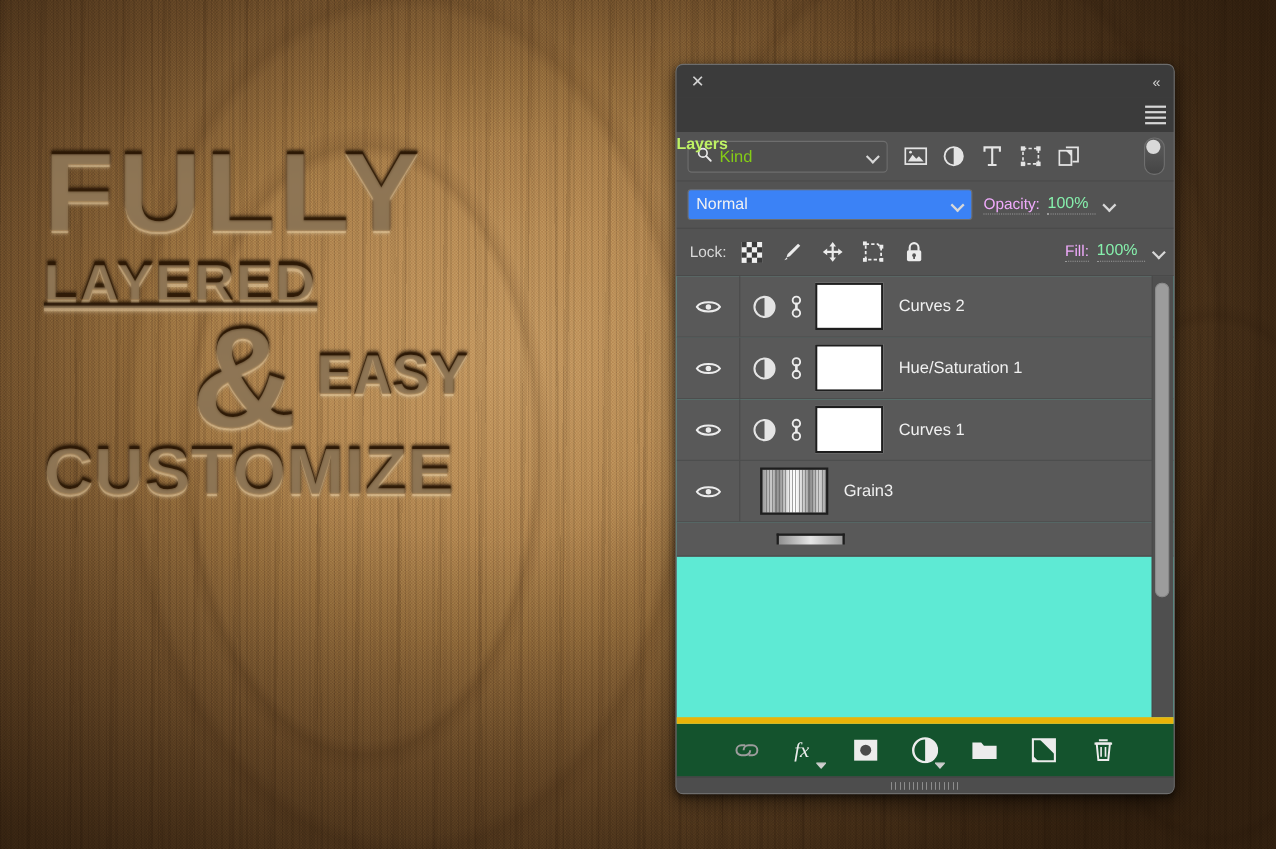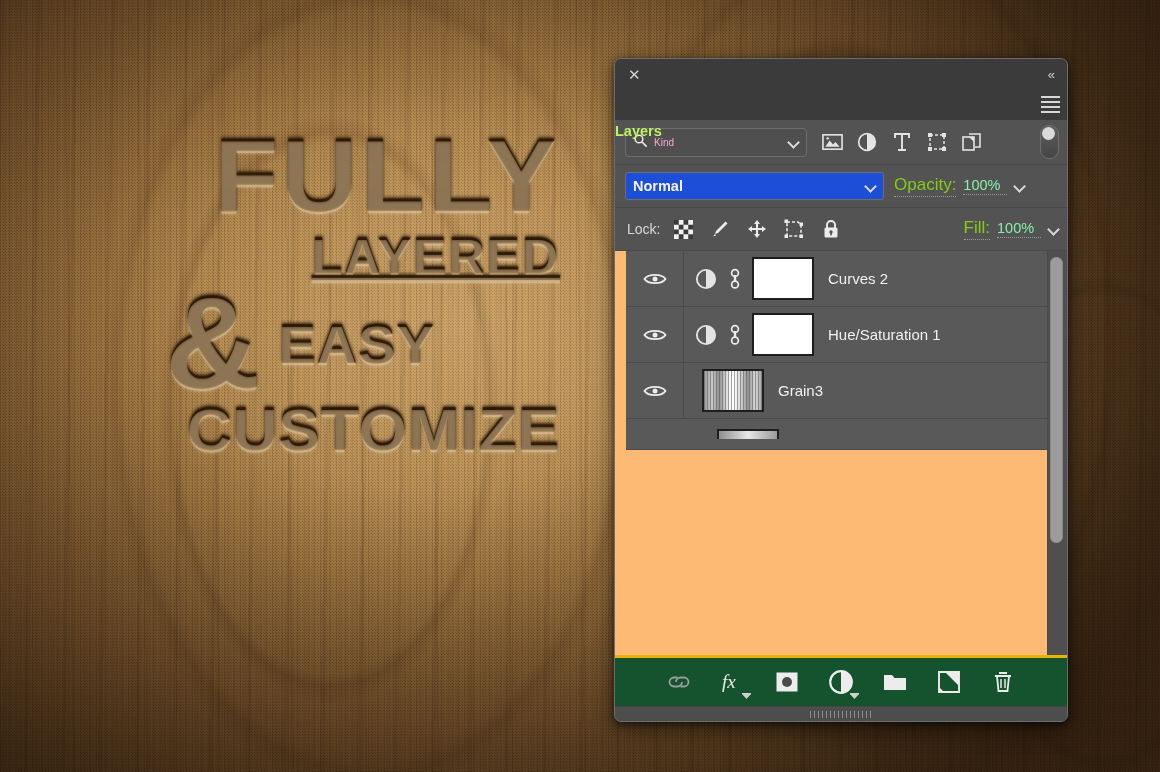--- a/index.html
+++ b/index.html
@@ -52,42 +52,42 @@
     background-size:3px 3px;
   }
   .wood-vignette{
     position:absolute;inset:0;
     background:radial-gradient(ellipse 70% 78% at 38% 40%, rgba(0,0,0,0) 30%, rgba(30,16,4,0.30) 68%, rgba(22,11,2,0.62) 100%);
   }
 
   
   #engraved-block{
     position:absolute;left:40px;top:126px;width:520px;
-    text-align:right;user-select:none;
+    text-align:left;user-select:none;
   }
   .eng{
     margin:0;font-weight:bold;
     color:#6b451d;
     letter-spacing:2px;
     line-height:.95;
     text-shadow:
       0 2px 0 rgba(255,226,178,0.30),
       0 3px 2px rgba(255,226,178,0.22),
       0 -1px 1px rgba(38,20,4,0.75),
       0 -2px 3px rgba(38,20,4,0.45);
     background:linear-gradient(180deg,#4a2c0d 0%,#7a5222 45%,#5c3913 100%);
     -webkit-background-clip:text;background-clip:text;
     -webkit-text-fill-color:transparent;
     filter:drop-shadow(0 2px 1px rgba(255,230,185,0.28)) drop-shadow(0 -1px 1px rgba(30,16,3,0.55));
   }
   #line-fully{font-size:104px;letter-spacing:4px;}
   #line-layered{font-size:50px;letter-spacing:2px;margin-top:8px;text-decoration:underline;}
   #row-easy{display:flex;align-items:center;justify-content:center;gap:16px;margin-top:10px;}
   #amp{font-size:132px;line-height:.8;}
-  #easy-to{display:flex;align-items:flex-start;}
+  #easy-to{display:flex;align-items:flex-start;font-family:Liberation Mono, monospace;}
   #line-easy{font-size:56px;letter-spacing:1px;}
   #line-to{font-size:56px;letter-spacing:1px;margin-top:2px;}
   #line-customize{font-size:62px;letter-spacing:1px;margin-top:4px;}
 
   
   #layers-panel{
     position:absolute;left:614px;top:58px;width:452px;height:662px;
     background:#535353;
     border-radius:7px;
     border:1px solid #6d6d6d;
@@ -122,21 +122,21 @@
 
   
   #filter-row{
     height:44px;display:flex;align-items:center;padding:0 8px 0 10px;gap:0;
     border-bottom:1px solid #4a4a4a;flex:0 0 auto;
   }
   #kind-select{
     width:166px;height:27px;background:#4f4f4f;border:1px solid #6e6e6e;border-radius:4px;
     display:flex;align-items:center;padding:0 7px;gap:6px;
   }
-  #kind-select .lbl{flex:1;font-size:10px;color:#f9a8d4;}
+  #kind-select .lbl{flex:1;font-size:15px;color:#84cc16;}
   .chev{width:11px;height:11px;position:relative;flex:0 0 auto;}
   .chev::after{
     content:"";position:absolute;left:1px;top:1px;width:7px;height:7px;
     border-right:2px solid #d8d8d8;border-bottom:2px solid #d8d8d8;
     transform:rotate(45deg);
   }
   .filter-icons{display:flex;align-items:center;gap:13px;margin-left:14px;}
   .fic{width:22px;height:22px;display:flex;align-items:center;justify-content:center;}
   #filter-toggle{
     margin-left:auto;width:17px;height:32px;border-radius:9px;
@@ -147,42 +147,41 @@
     content:"";position:absolute;left:1px;top:1px;width:13px;height:13px;border-radius:50%;
     background:#d9d9d9;
   }
 
   
   #blend-row{
     height:42px;display:flex;align-items:center;padding:0 8px 0 10px;
     border-bottom:1px solid #4a4a4a;flex:0 0 auto;
   }
   #blend-select{
-    width:243px;height:26px;background:#1d4ed8;border:1px solid #6e6e6e;border-radius:3px;
-    display:flex;align-items:center;padding:0 7px;font-weight:bold;
+    width:243px;height:26px;background:#3b82f6;border:1px solid #6e6e6e;border-radius:3px;
+    display:flex;align-items:center;padding:0 7px;
   }
   #blend-select .lbl{flex:1;font-size:14.5px;color:#f2f2f2;}
   .num-field{display:flex;align-items:center;gap:7px;margin-left:10px;}
-  .num-label{font-size:17px;color:#84cc16;border-bottom:1px dotted #9a9a9a;padding-bottom:1px;}
+  .num-label{font-size:14px;color:#f0abfc;border-bottom:1px dotted #9a9a9a;padding-bottom:1px;}
   .num-val{font-size:14.5px;color:#86efac;min-width:44px;border-bottom:1px dotted #9a9a9a;padding-bottom:1px;}
 
   
   #lock-row{
     height:42px;display:flex;align-items:center;padding:0 8px 0 12px;
     border-bottom:1px solid #4a4a4a;flex:0 0 auto;
   }
   #lock-label{font-size:14px;color:#d9d9d9;margin-right:12px;}
   .lock-icons{display:flex;align-items:center;gap:15px;}
   .lic{width:22px;height:22px;display:flex;align-items:center;justify-content:center;}
 
   
   #layer-list{
-    flex:1 1 auto;position:relative;overflow:hidden;background:#fdba74;
-    border-bottom:3px solid #eab308;
-    padding-left:11px;
+    flex:1 1 auto;position:relative;overflow:hidden;background:#5eead4;
+    border-bottom:6px solid #eab308;
   }
   .layer-row{
     height:55px;display:flex;align-items:center;
     border-bottom:1px solid #4b4b4b;background:#595959;
   }
   .eye-cell{
     width:57px;height:100%;display:flex;align-items:center;justify-content:center;
     border-right:1px solid #4b4b4b;
   }
   .adj-icon{width:24px;margin-left:10px;display:flex;align-items:center;justify-content:center;}
@@ -435,20 +434,43 @@
             <circle cx="7" cy="5" r="3.4" fill="none" stroke="#ececec" stroke-width="1.7"></circle>
             <circle cx="7" cy="16.5" r="3.4" fill="none" stroke="#ececec" stroke-width="1.7"></circle>
             <rect x="5.8" y="7" width="2.4" height="7" fill="#ececec"></rect>
           </svg>
       </div>
       <div class="thumb"></div>
       <span class="layer-name">Hue/Saturation 1</span>
     </div>
 
 
+    <div class="layer-row">
+      <div class="eye-cell">
+        <svg width="24" height="16" viewBox="0 0 24 16">
+            <path d="M1.5 8 C5 2.5 19 2.5 22.5 8 C19 13.5 5 13.5 1.5 8 Z" fill="none" stroke="#ececec" stroke-width="1.8"></path>
+            <circle cx="12" cy="8" r="2.5" fill="#ececec"></circle>
+          </svg>
+      </div>
+      <div class="adj-icon">
+        <svg width="22" height="22" viewBox="0 0 20 20">
+            <circle cx="10" cy="10" r="8.3" fill="none" stroke="#e4e4e4" stroke-width="1.7"></circle>
+            <path d="M10 1.7 A8.3 8.3 0 0 1 10 18.3 Z" fill="#e4e4e4"></path>
+          </svg>
+      </div>
+      <div class="link-icon">
+        <svg width="16" height="22" viewBox="0 0 14 22">
+            <circle cx="7" cy="5" r="3.4" fill="none" stroke="#ececec" stroke-width="1.7"></circle>
+            <circle cx="7" cy="16.5" r="3.4" fill="none" stroke="#ececec" stroke-width="1.7"></circle>
+            <rect x="5.8" y="7" width="2.4" height="7" fill="#ececec"></rect>
+          </svg>
+      </div>
+      <div class="thumb"></div>
+      <span class="layer-name">Curves 1</span>
+    </div>
 
     <div class="layer-row no-adj">
       <div class="eye-cell">
         <svg width="24" height="16" viewBox="0 0 24 16">
             <path d="M1.5 8 C5 2.5 19 2.5 22.5 8 C19 13.5 5 13.5 1.5 8 Z" fill="none" stroke="#ececec" stroke-width="1.8"></path>
             <circle cx="12" cy="8" r="2.5" fill="#ececec"></circle>
           </svg>
       </div>
       <div class="thumb grain"></div>
       <span class="layer-name">Grain3</span>

